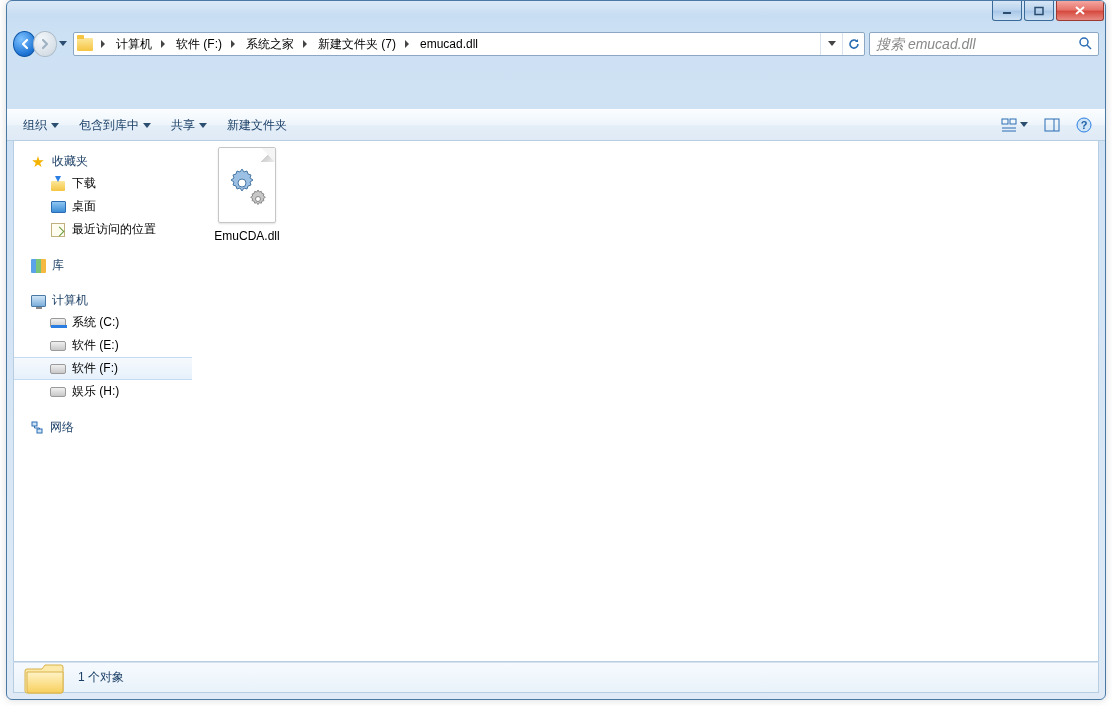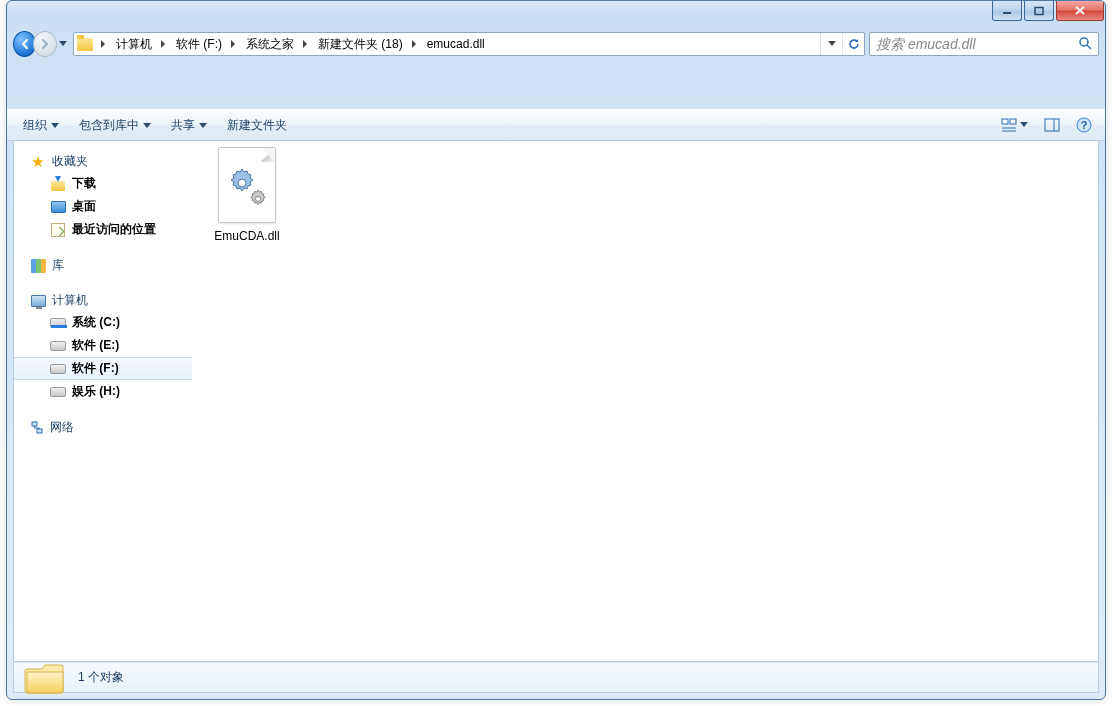--- a/index.html
+++ b/index.html
@@ -186,21 +186,20 @@
     color: #1b3f66;
     gap: 6px;
     cursor: pointer;
   }
   .sb-item {
     display: flex; align-items: center;
     padding: 3px 6px 3px 36px;
     gap: 6px;
     cursor: pointer;
     color: #000;
-    font-weight: bold;
   }
   .sb-item.selected {
     background: linear-gradient(to bottom, #f5f9fd, #e7f1fb);
     border: 1px solid #c4dcf3;
     border-left: none; border-right: none;
     padding-top: 2px; padding-bottom: 2px;
   }
   .sb-icon { width: 16px; height: 16px; flex-shrink: 0; display: flex; align-items: center; justify-content: center; }
   
   .content {
@@ -401,21 +400,21 @@
           <svg viewBox="0 0 6 8">
             <path d="M1 0 L5 4 L1 8 Z" fill="#444"></path>
           </svg>
         </div>
       <div class="crumb">系统之家</div>
       <div class="crumb-sep">
           <svg viewBox="0 0 6 8">
             <path d="M1 0 L5 4 L1 8 Z" fill="#444"></path>
           </svg>
         </div>
-      <div class="crumb">新建文件夹 (18)</div>
+      <div class="crumb">新建文件夹 (7)</div>
       <div class="crumb-sep">
           <svg viewBox="0 0 6 8">
             <path d="M1 0 L5 4 L1 8 Z" fill="#444"></path>
           </svg>
         </div>
       <div class="crumb">emucad.dll</div>
       <div class="addr-spacer"></div>
       <div class="addr-dd">
         <svg width="8" height="6" viewBox="0 0 8 6">
             <path d="M0 0 L8 0 L4 5 Z" fill="#444"></path>

